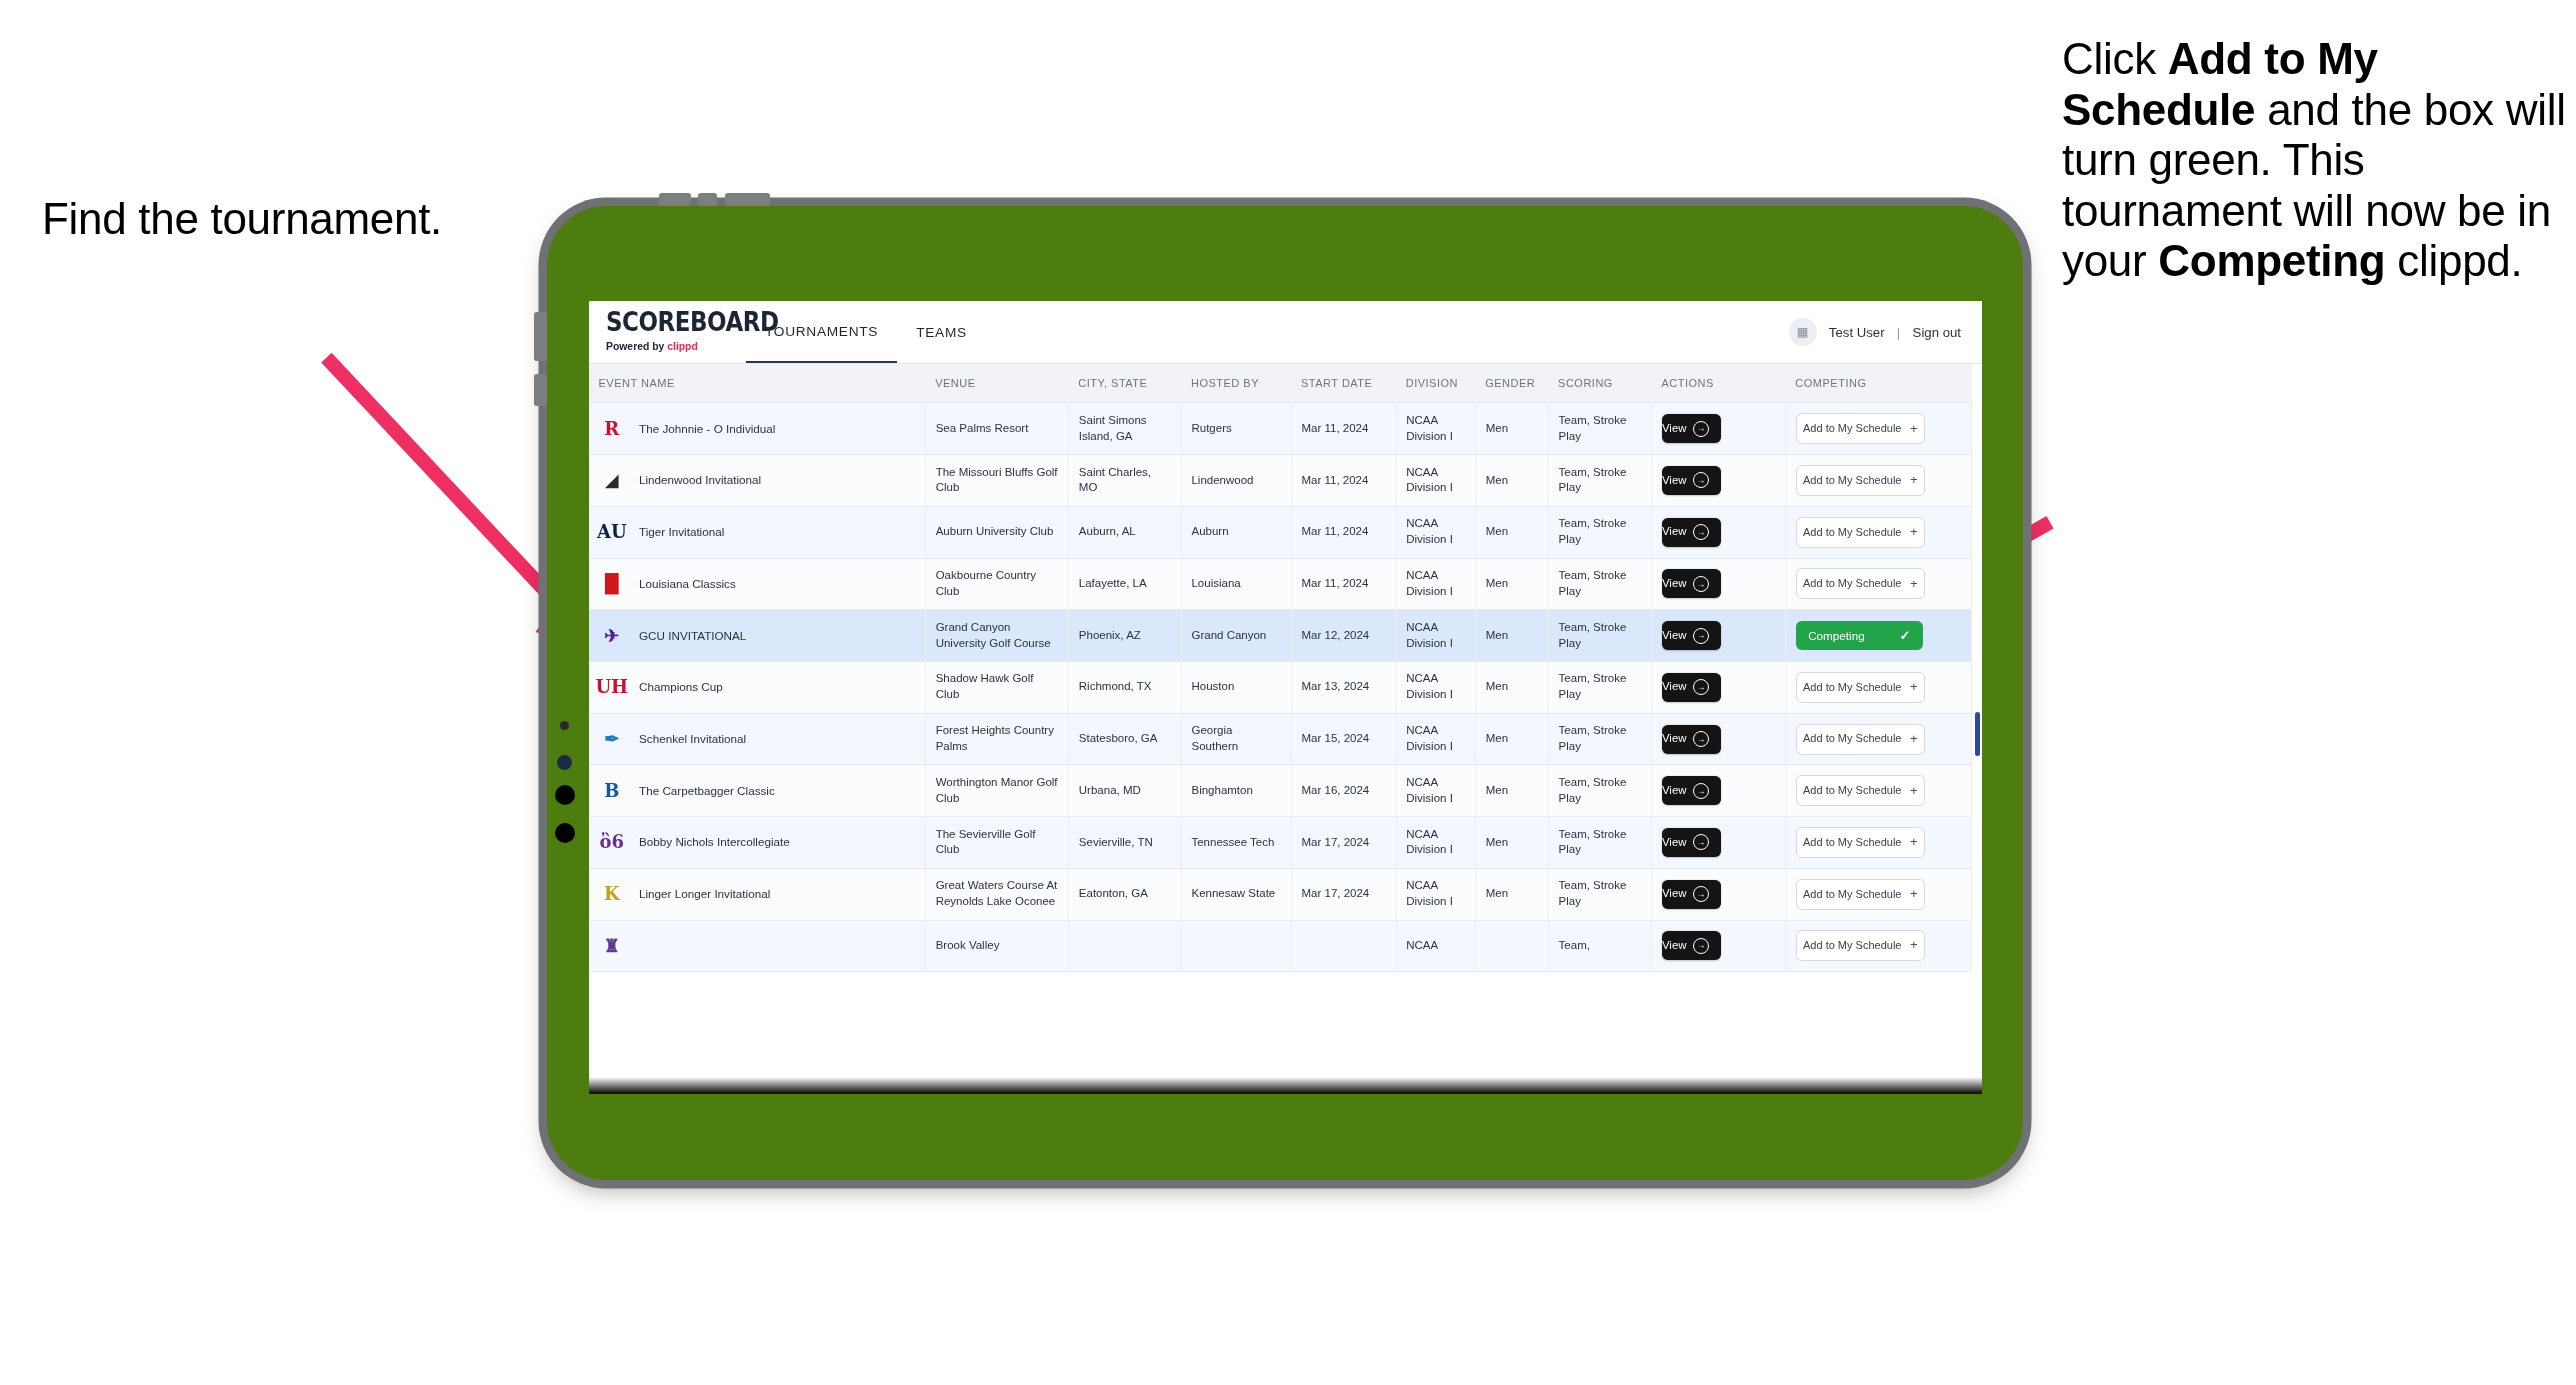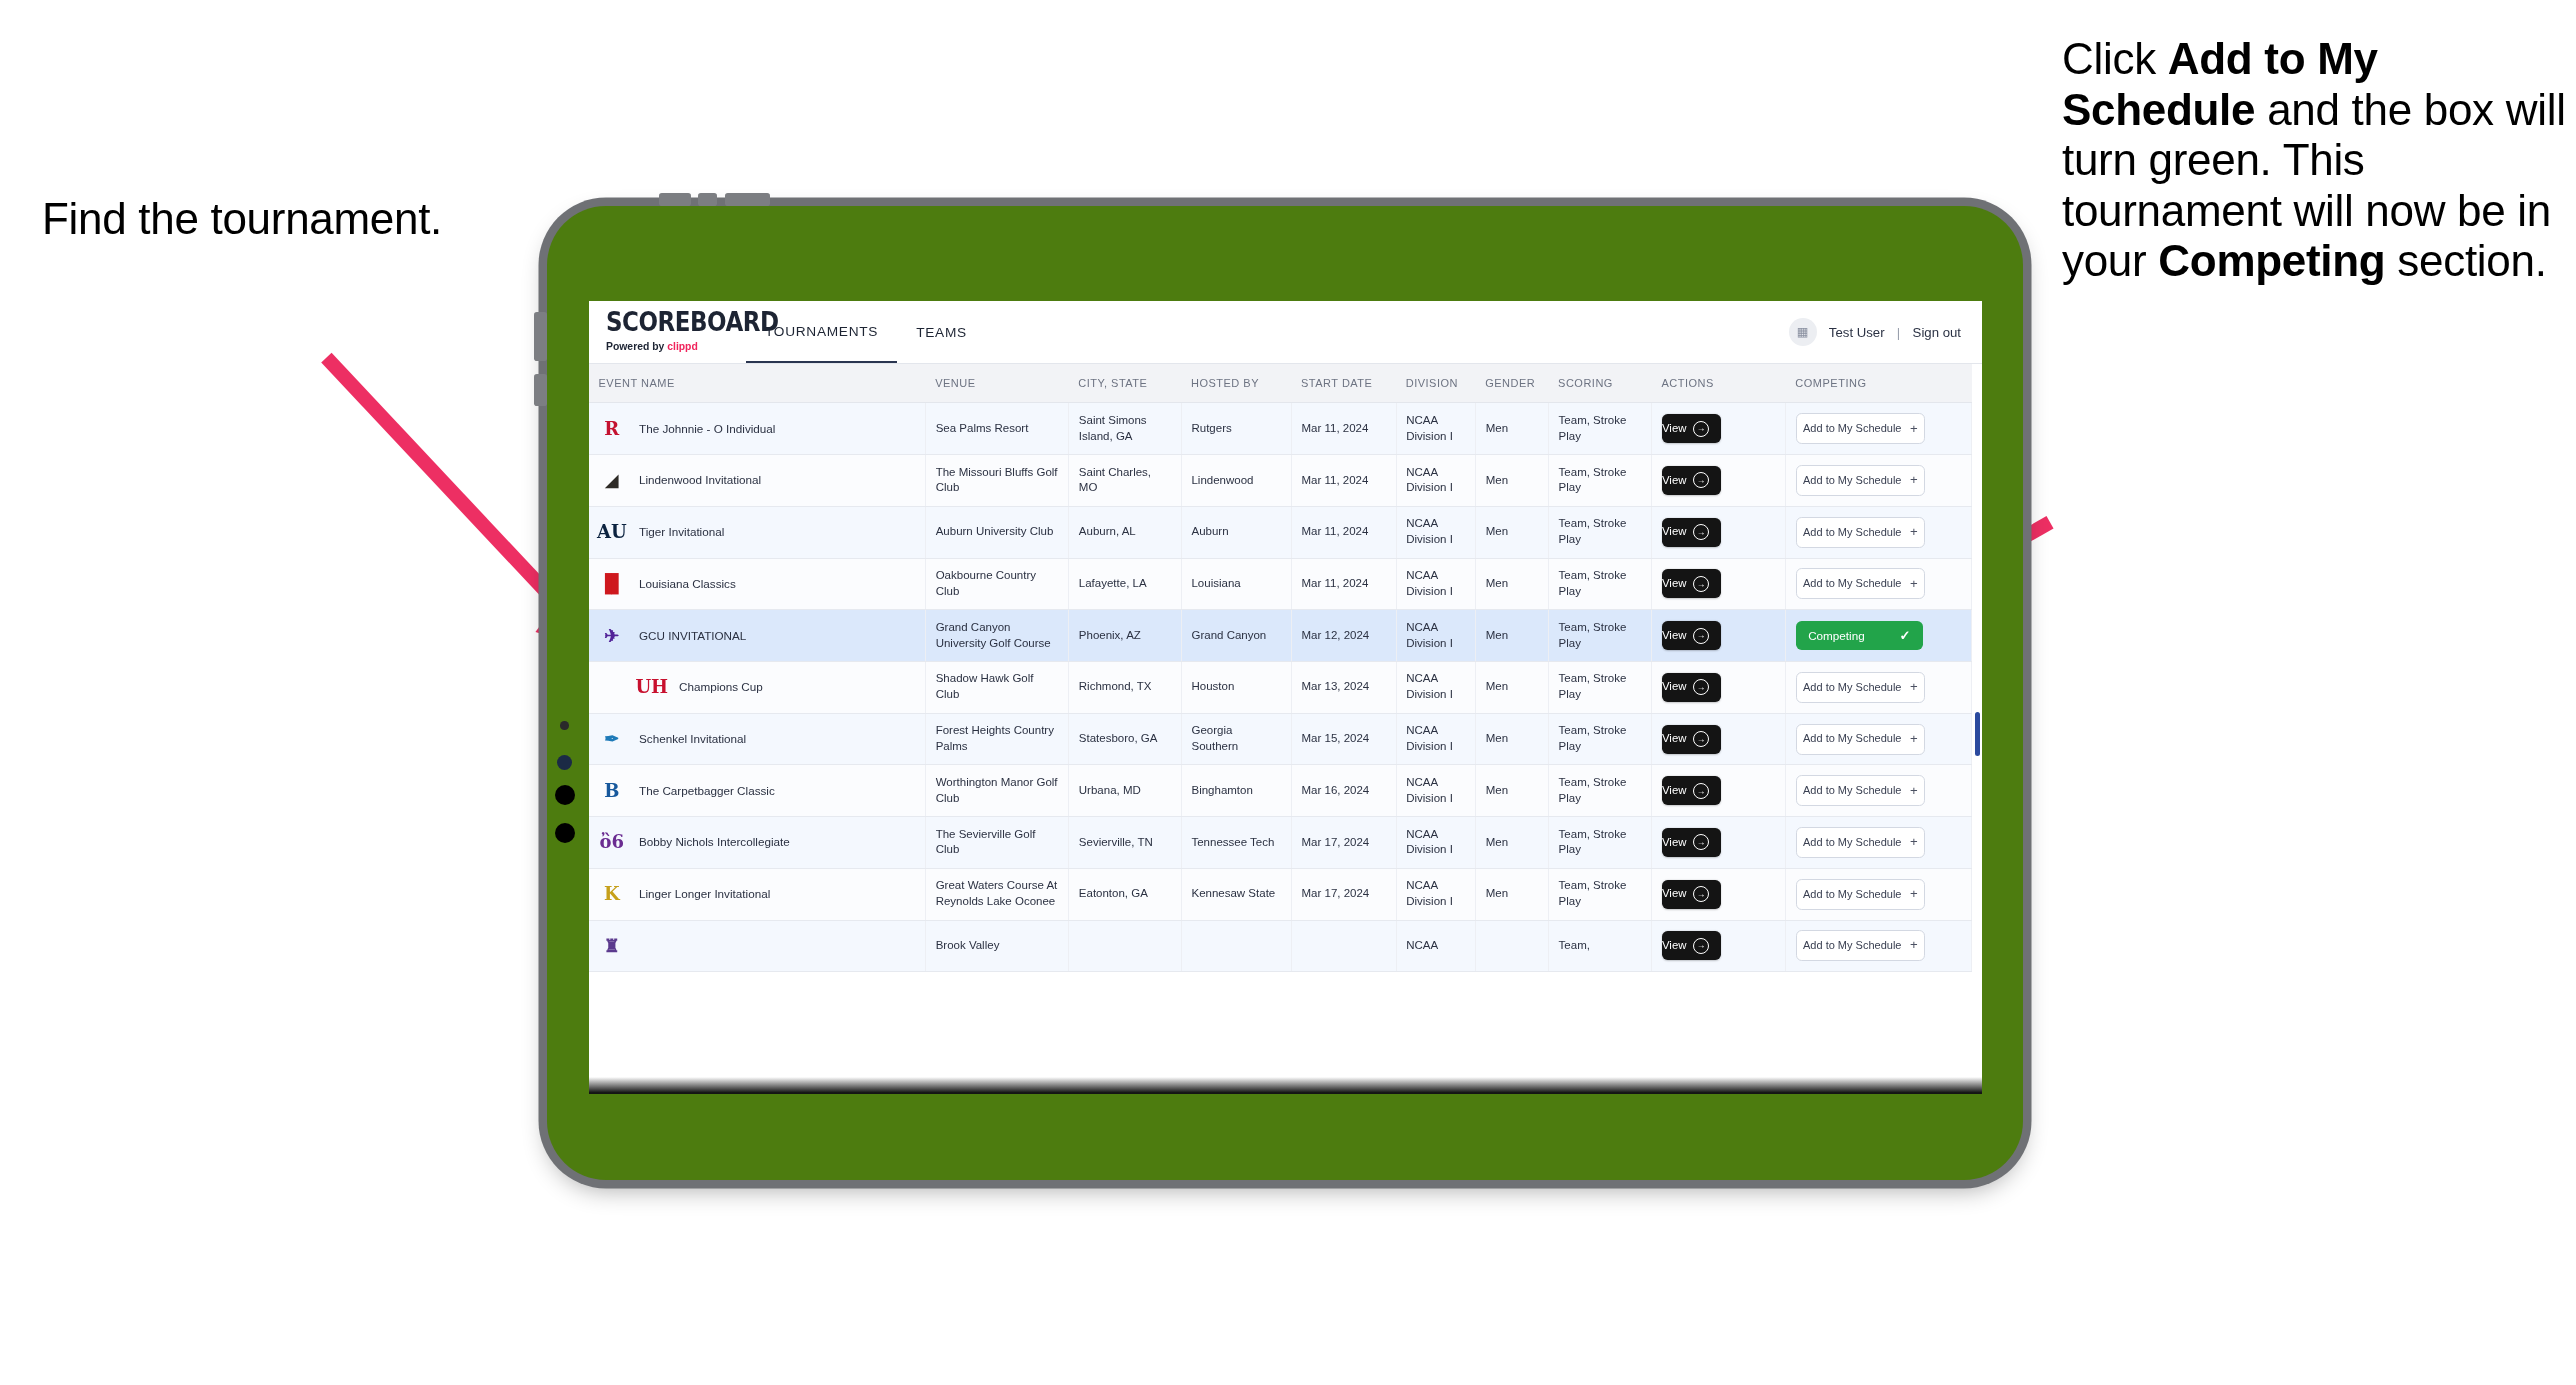--- a/index.html
+++ b/index.html
@@ -210,21 +210,21 @@
   #scrollnub{
     position:absolute;right:1.9px;top:348px;width:4.7px;height:44px;
     background:#2b4a9e;border-radius:2.8px;
   }
 </style>
 </head>
 <body>
 
 <div class="annot" id="annot-left">Find the tournament.</div>
 
-<div class="annot" id="annot-right"><span>Click </span><b>Add to My Schedule</b><span> and the box will turn green. This tournament will now be in your </span><b>Competing</b><span> section.</span></div>
+<div class="annot" id="annot-right"><span>Click </span><b>Add to My Schedule</b><span> and the box will turn green. This tournament will now be in your </span><b>Competing</b><span> clippd.</span></div>
 
 <svg class="arrow-svg" viewBox="0 0 2723 1465">
   <g id="arrow-left-g">
     <line id="al" x1="345" y1="378" x2="605" y2="655" stroke="#ed2f63" stroke-width="15"></line>
     <polygon id="alh" points="636,690 566,668 596,627" fill="#ed2f63"></polygon>
   </g>
   <g id="arrow-right-g">
     <line id="ar" x1="2167" y1="552" x2="2013" y2="640" stroke="#ed2f63" stroke-width="15"></line>
     <polygon id="arh" points="1973,672 2003,608 2037,645" fill="#ed2f63"></polygon>
   </g>
@@ -420,21 +420,21 @@
               <td>
                 <div class="btn-competing">
                   <span>Competing</span>
                   <span class="chk">✓</span>
                 </div>
               </td>
             </tr>
             <tr class="alt">
               <td class="name-cell">
                 <div class="name-inner">
-                  <div class="logo" style="color: rgb(200, 16, 46); margin-left: 40px;">UH</div>
+                  <div class="logo" style="color: rgb(200, 16, 46);">UH</div>
                   <div class="ev-name">Champions Cup</div>
                 </div>
               </td>
               <td>Shadow Hawk Golf Club</td>
               <td>Richmond, TX</td>
               <td>Houston</td>
               <td>Mar 13, 2024</td>
               <td>NCAA Division I</td>
               <td>Men</td>
               <td>Team, Stroke Play</td>

